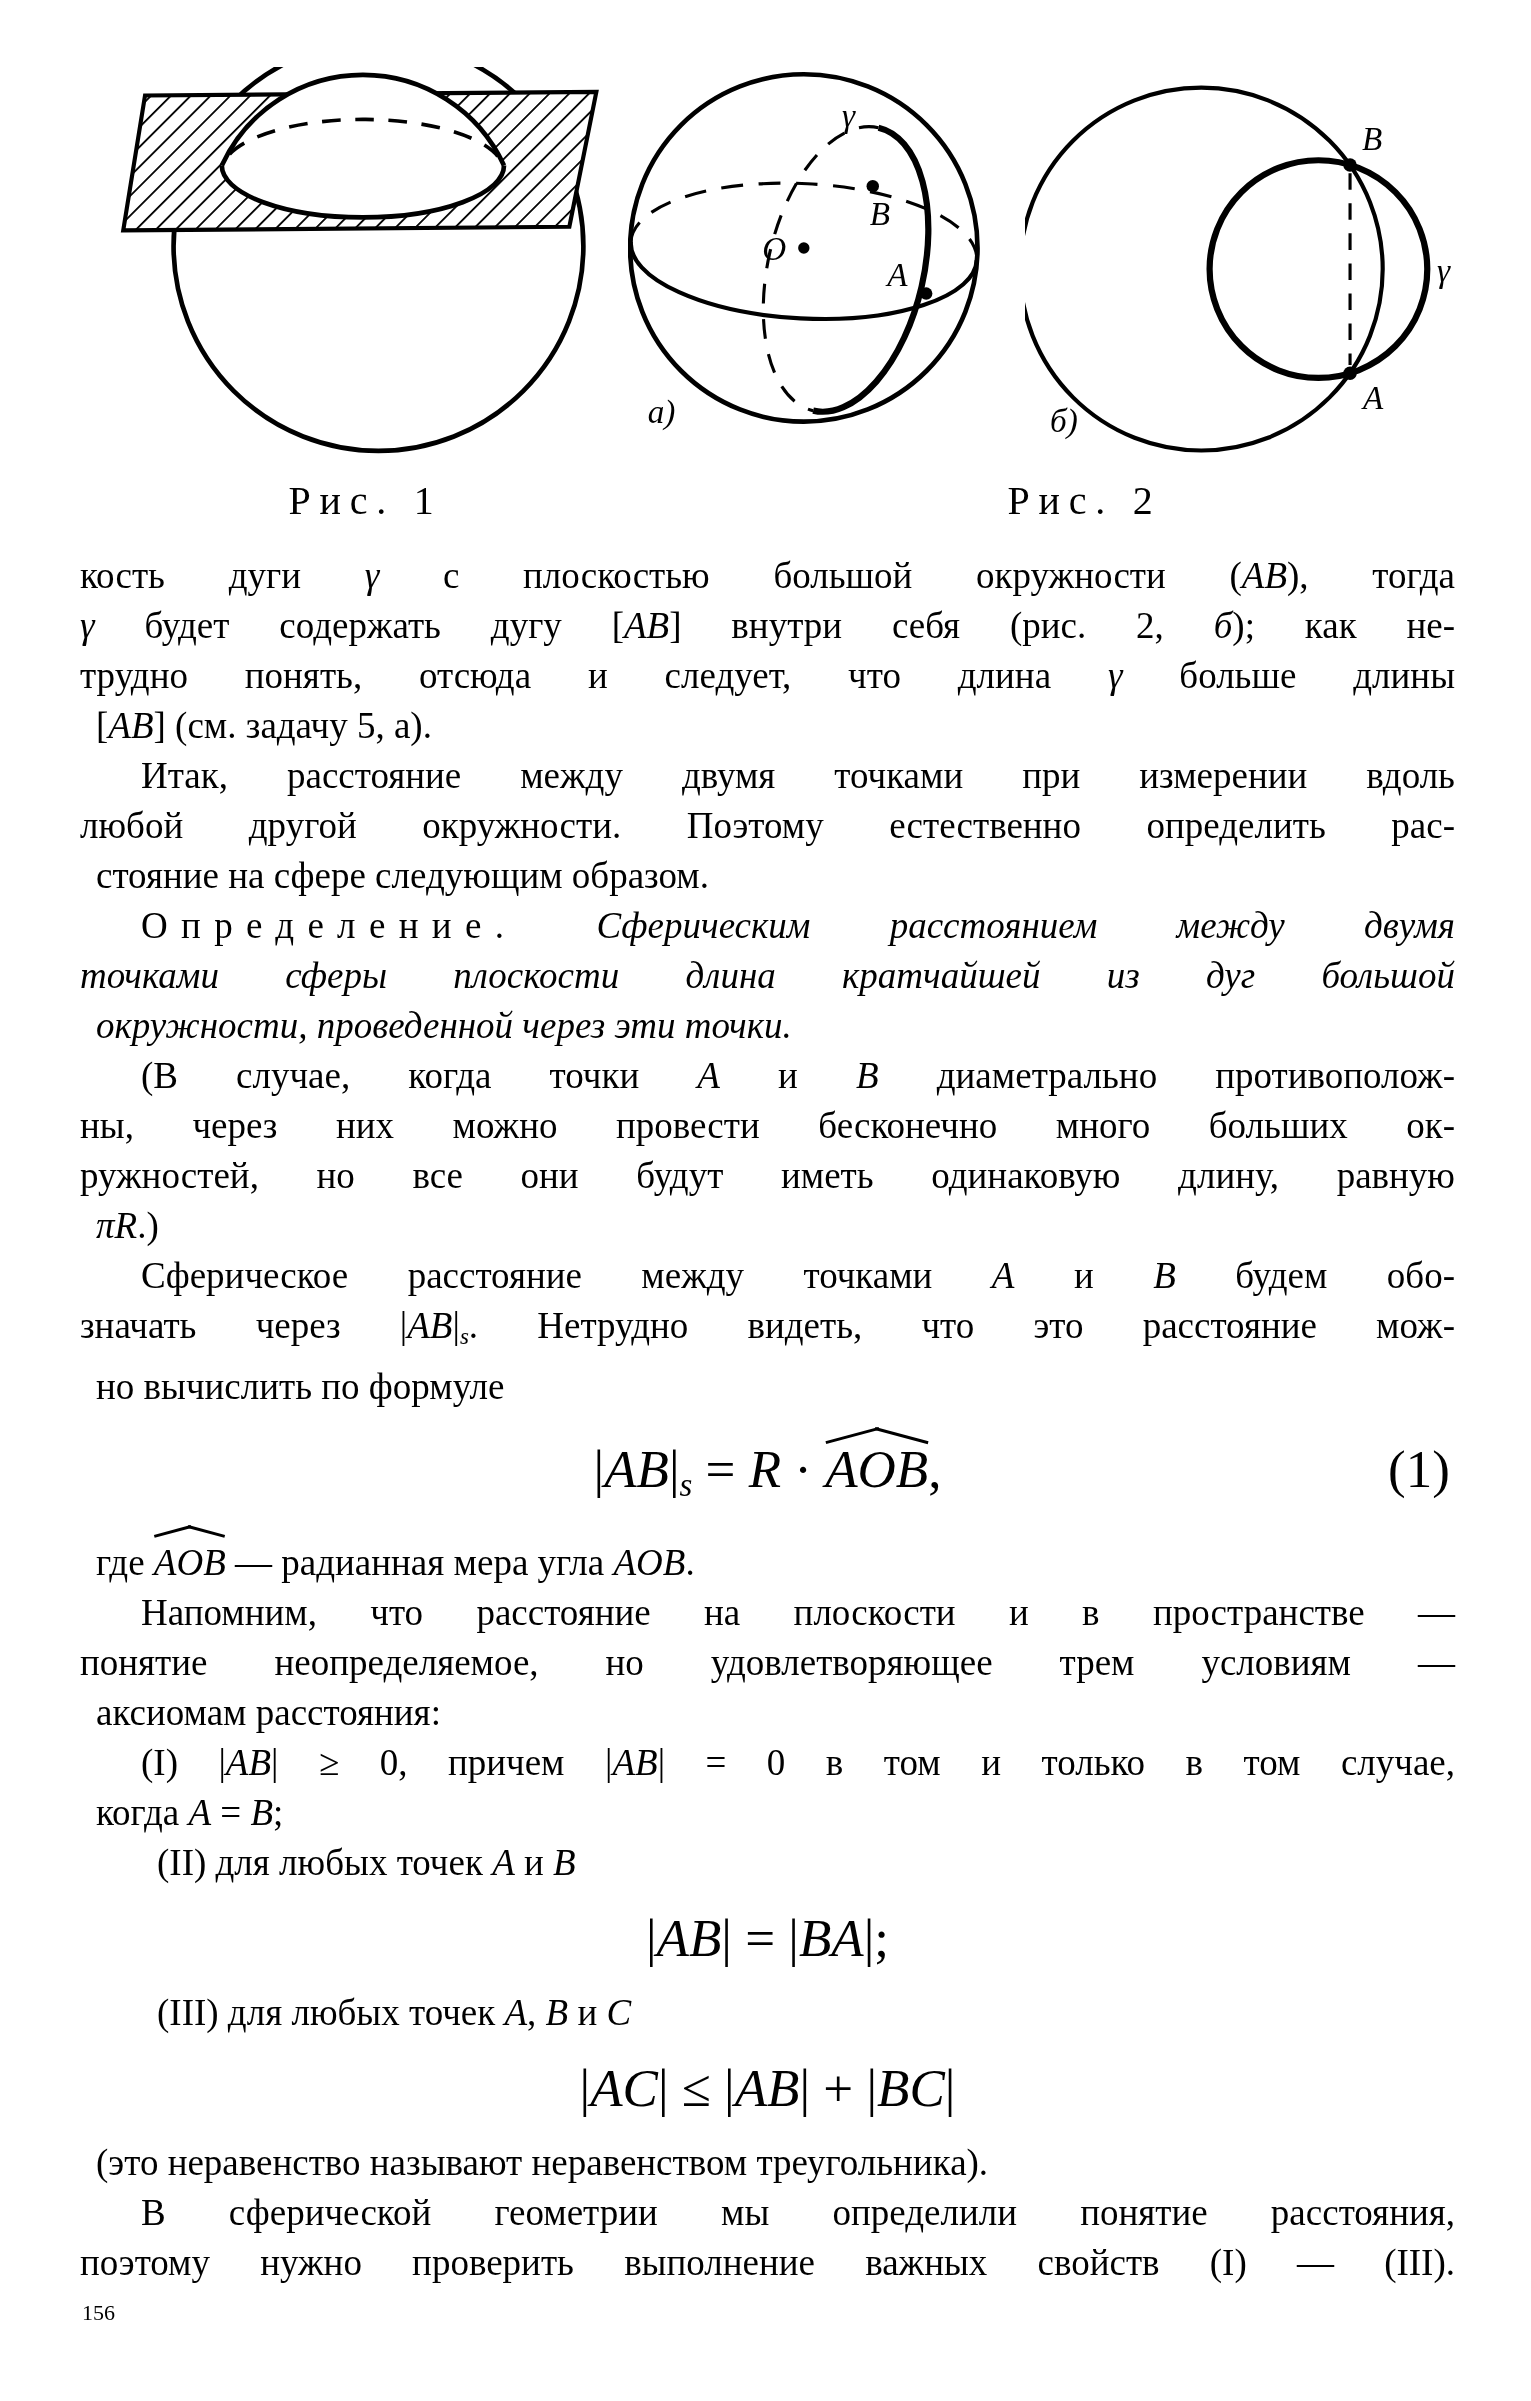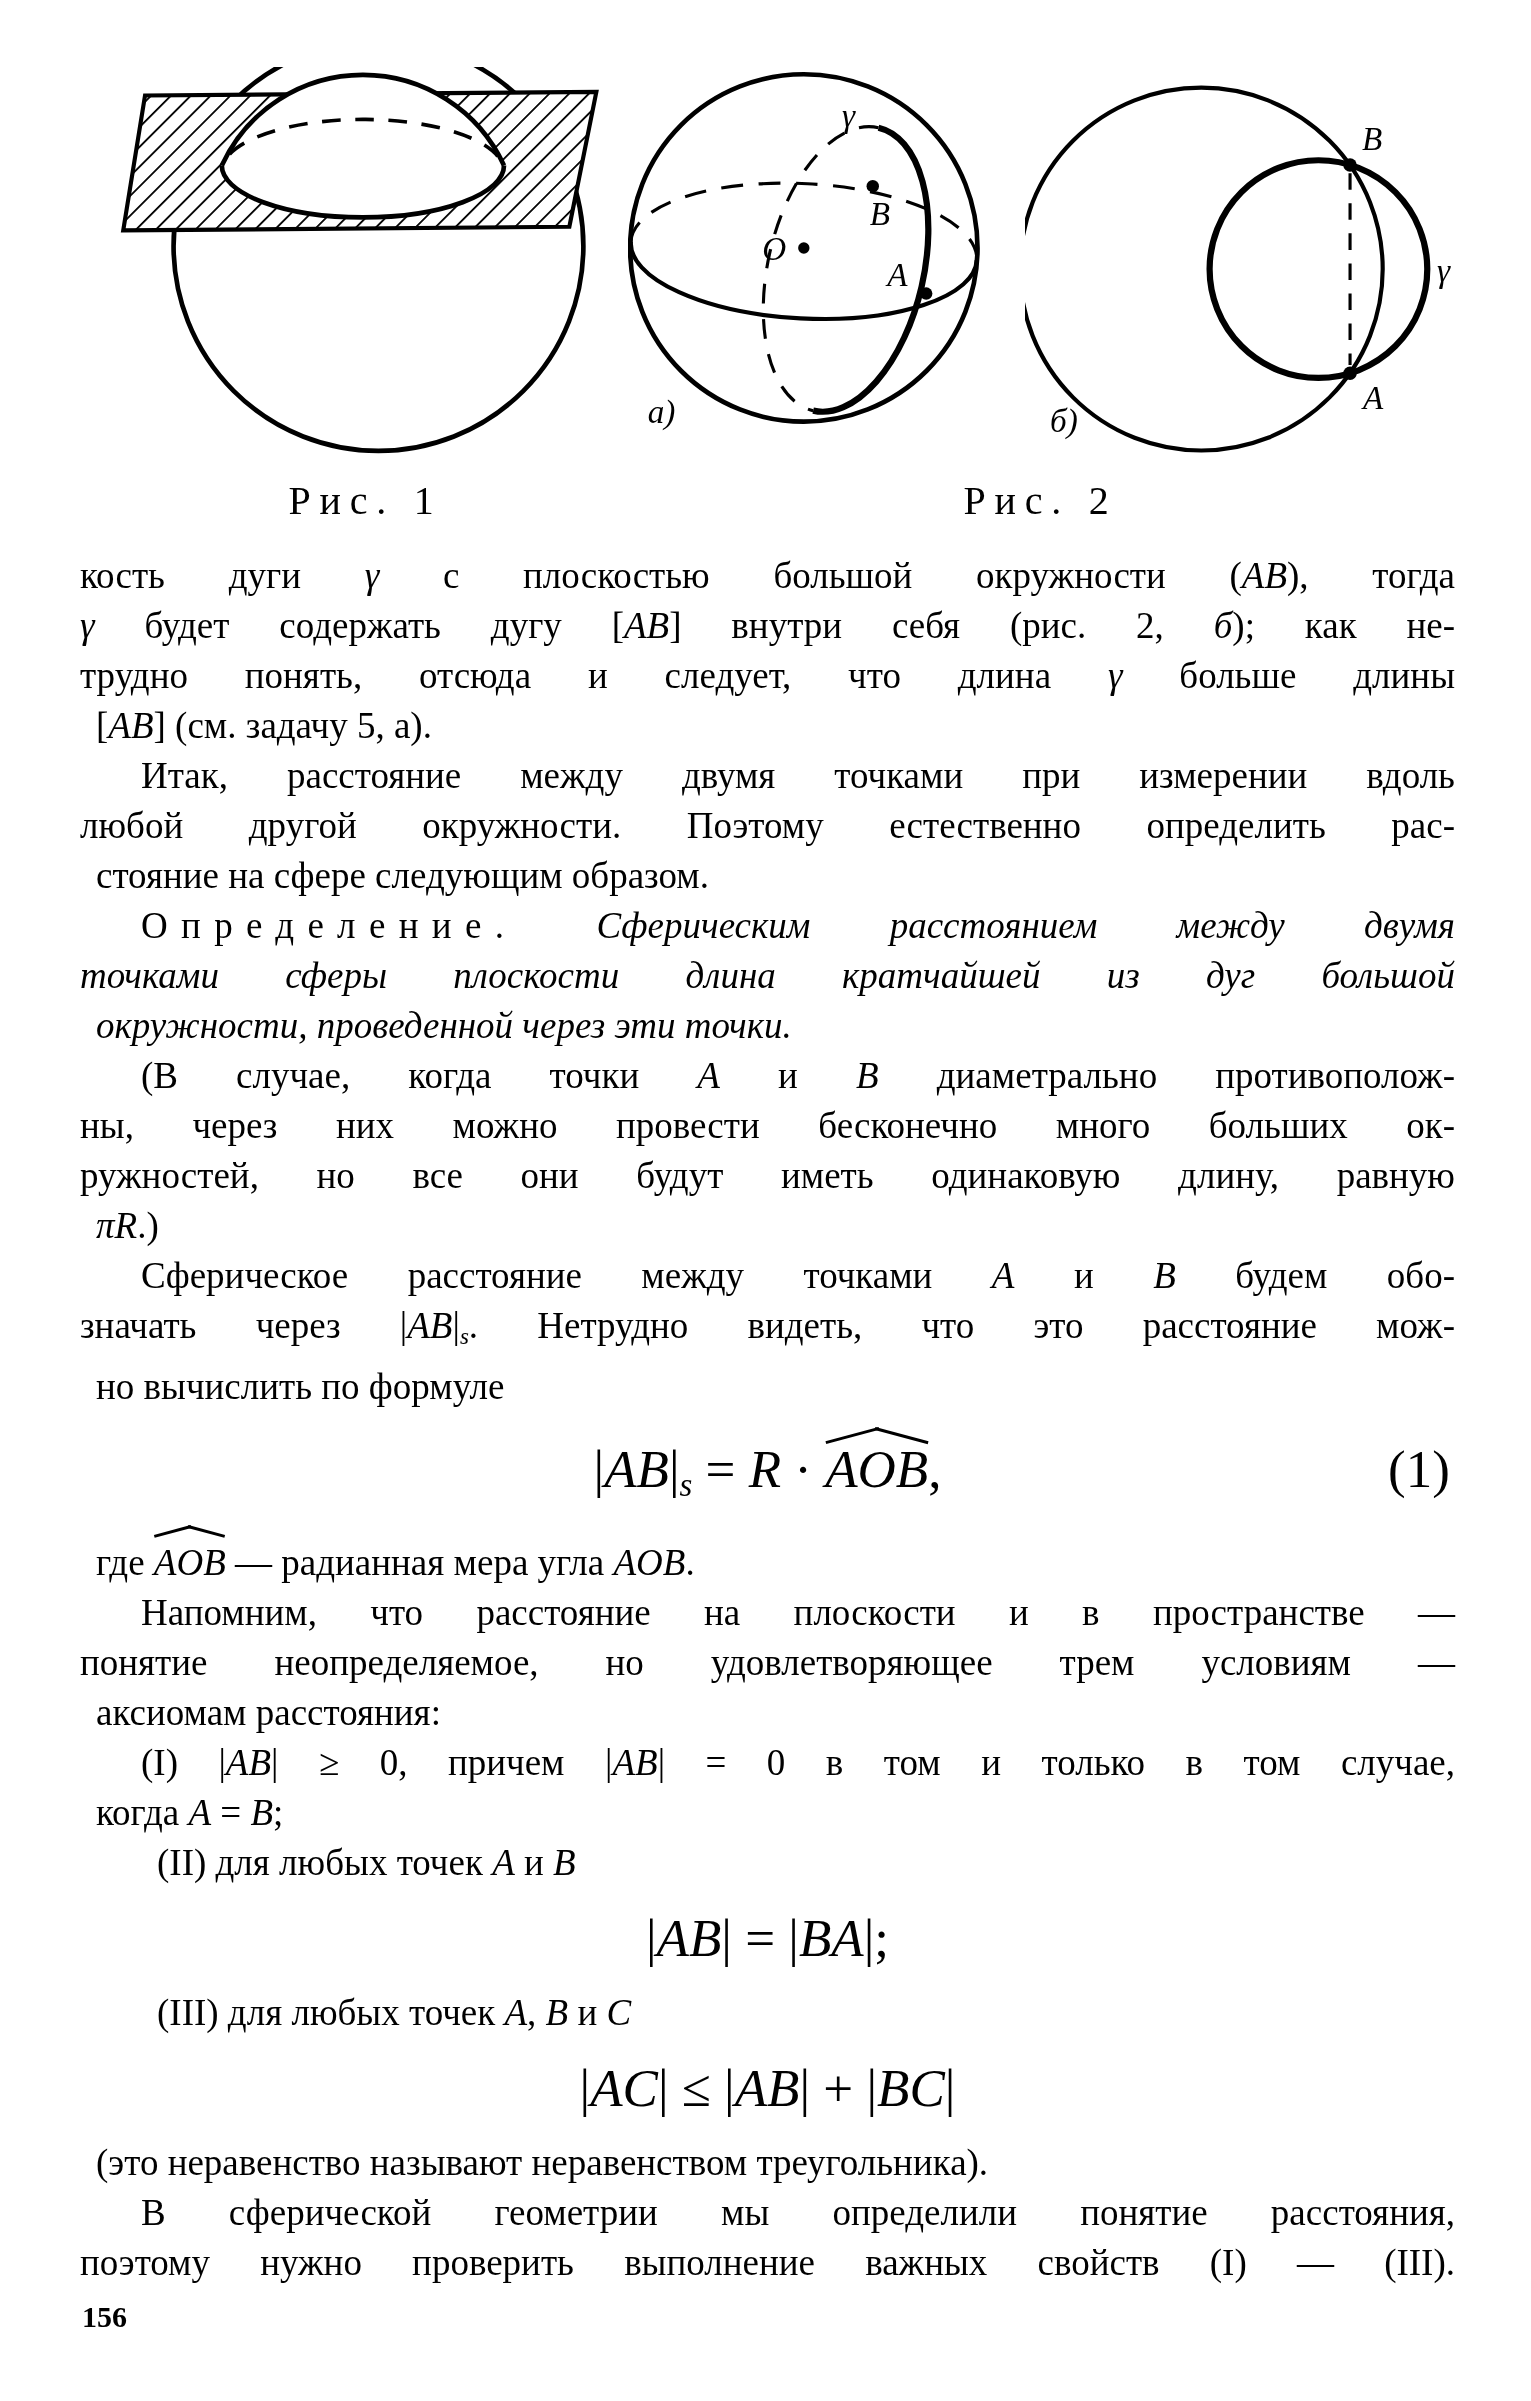--- a/index.html
+++ b/index.html
@@ -12,21 +12,21 @@
   
   .fig { position: absolute; }
   #fig1 { left: 119px; top: 67px; }
   #fig2a { left: 628px; top: 54px; }
   #fig2b { left: 1025px; top: 54px; }
   .caption {
     position: absolute; top: 477px; width: 187px;
     font-size: 40px; letter-spacing: 0.22em; text-align: center;
   }
   #cap1 { left: 272px; }
-  #cap2 { left: 947px; }
+  #cap2 { left: 991px; }
   svg text {
     font-family: "Liberation Serif", "DejaVu Serif", serif;
     font-style: italic; font-size: 64px; fill: #000;
   }
   
   #text-block {
     position: absolute; left: 80px; top: 551px; width: 1375px;
     font-size: 37px; line-height: 50px;
   }
   .line { text-align: justify; text-align-last: justify; }
@@ -45,21 +45,21 @@
   .formula {
     text-align: center; text-align-last: center;
     position: relative; font-size: 53px;
   }
   .formula .eqno { position: absolute; right: 5.2px; top: 0; font-style: normal; }
   .f1 { margin-top: 32px; margin-bottom: 4.2px; }
   .padtop { margin-top: 27px; }
   .fgap { margin-top: 25px; margin-bottom: 25px; }
   #page-number {
     position: absolute; left: 82px; top: 2300px;
-    font-size: 30px; font-weight: bold;
+    font-size: 22px; font-weight: normal;
   }
 </style>
 </head>
 <body>
 
 <svg id="fig1" class="fig" width="493" height="415" viewBox="0 0 950 800">
   <defs>
     <pattern id="hatch" patternUnits="userSpaceOnUse" width="27" height="27" patternTransform="rotate(45)">
       <rect width="27" height="27" fill="#fff"></rect>
       <line x1="0" y1="0" x2="0" y2="27" stroke="#000" stroke-width="7"></line>

